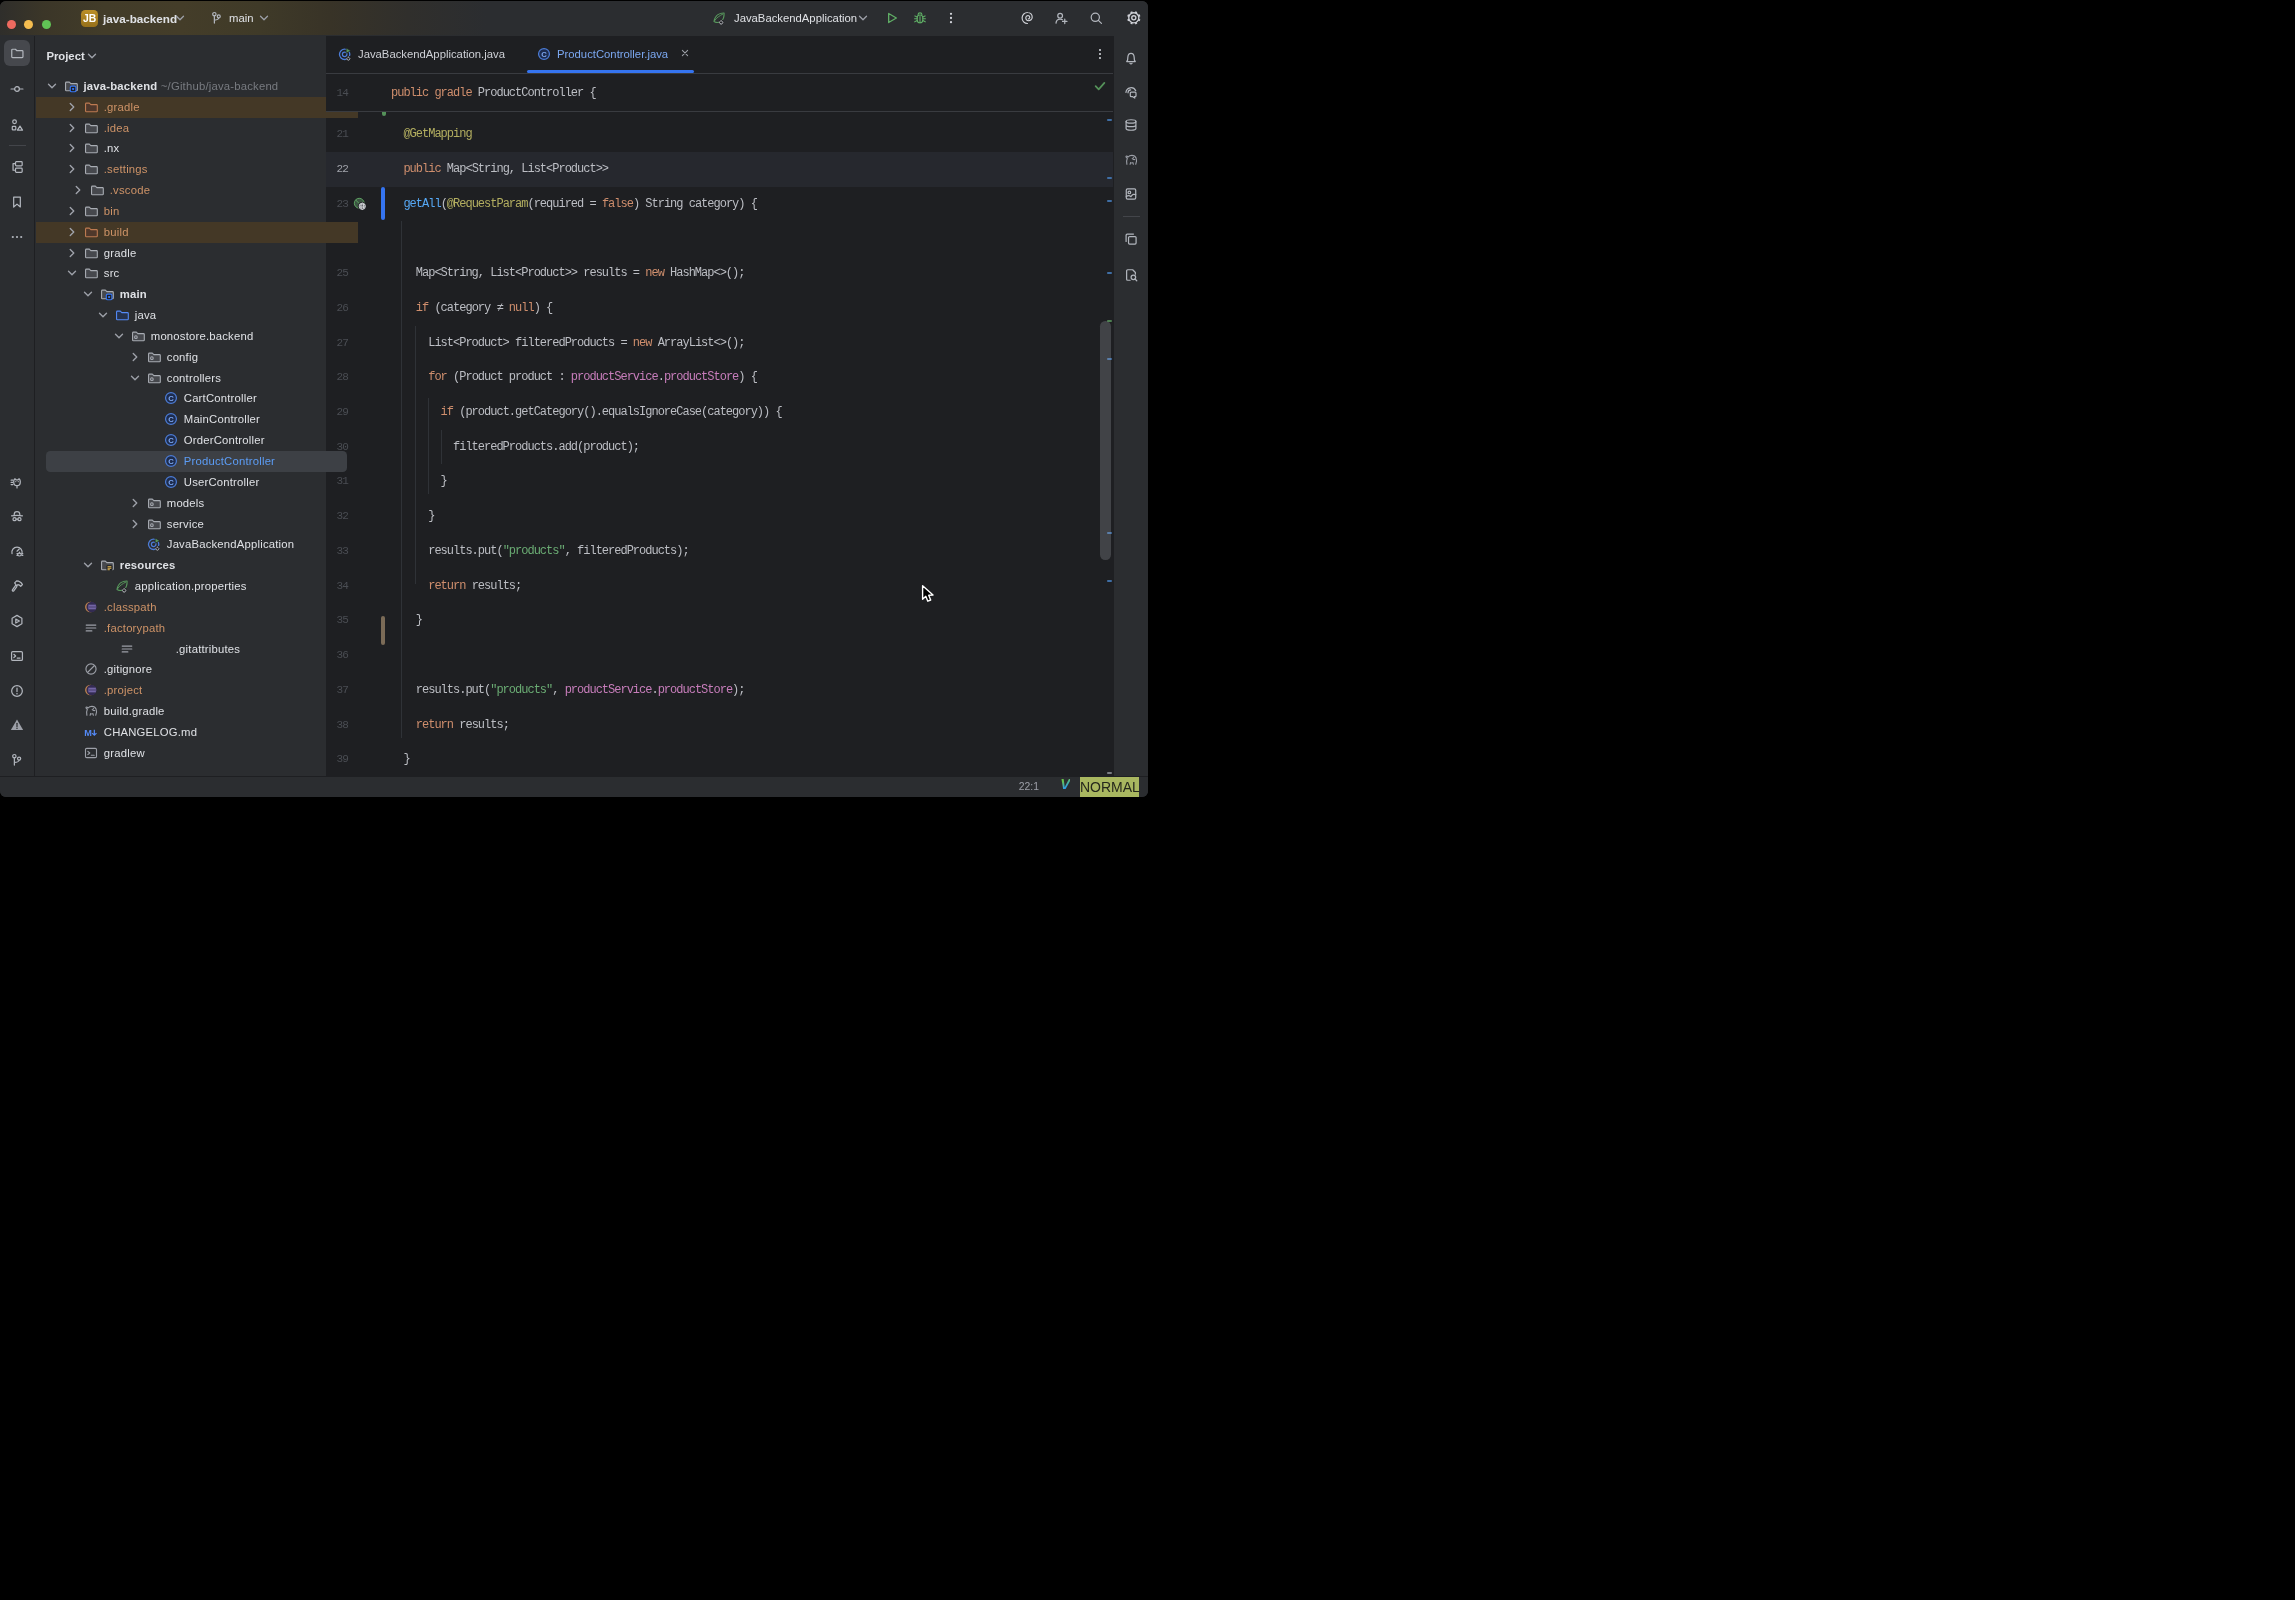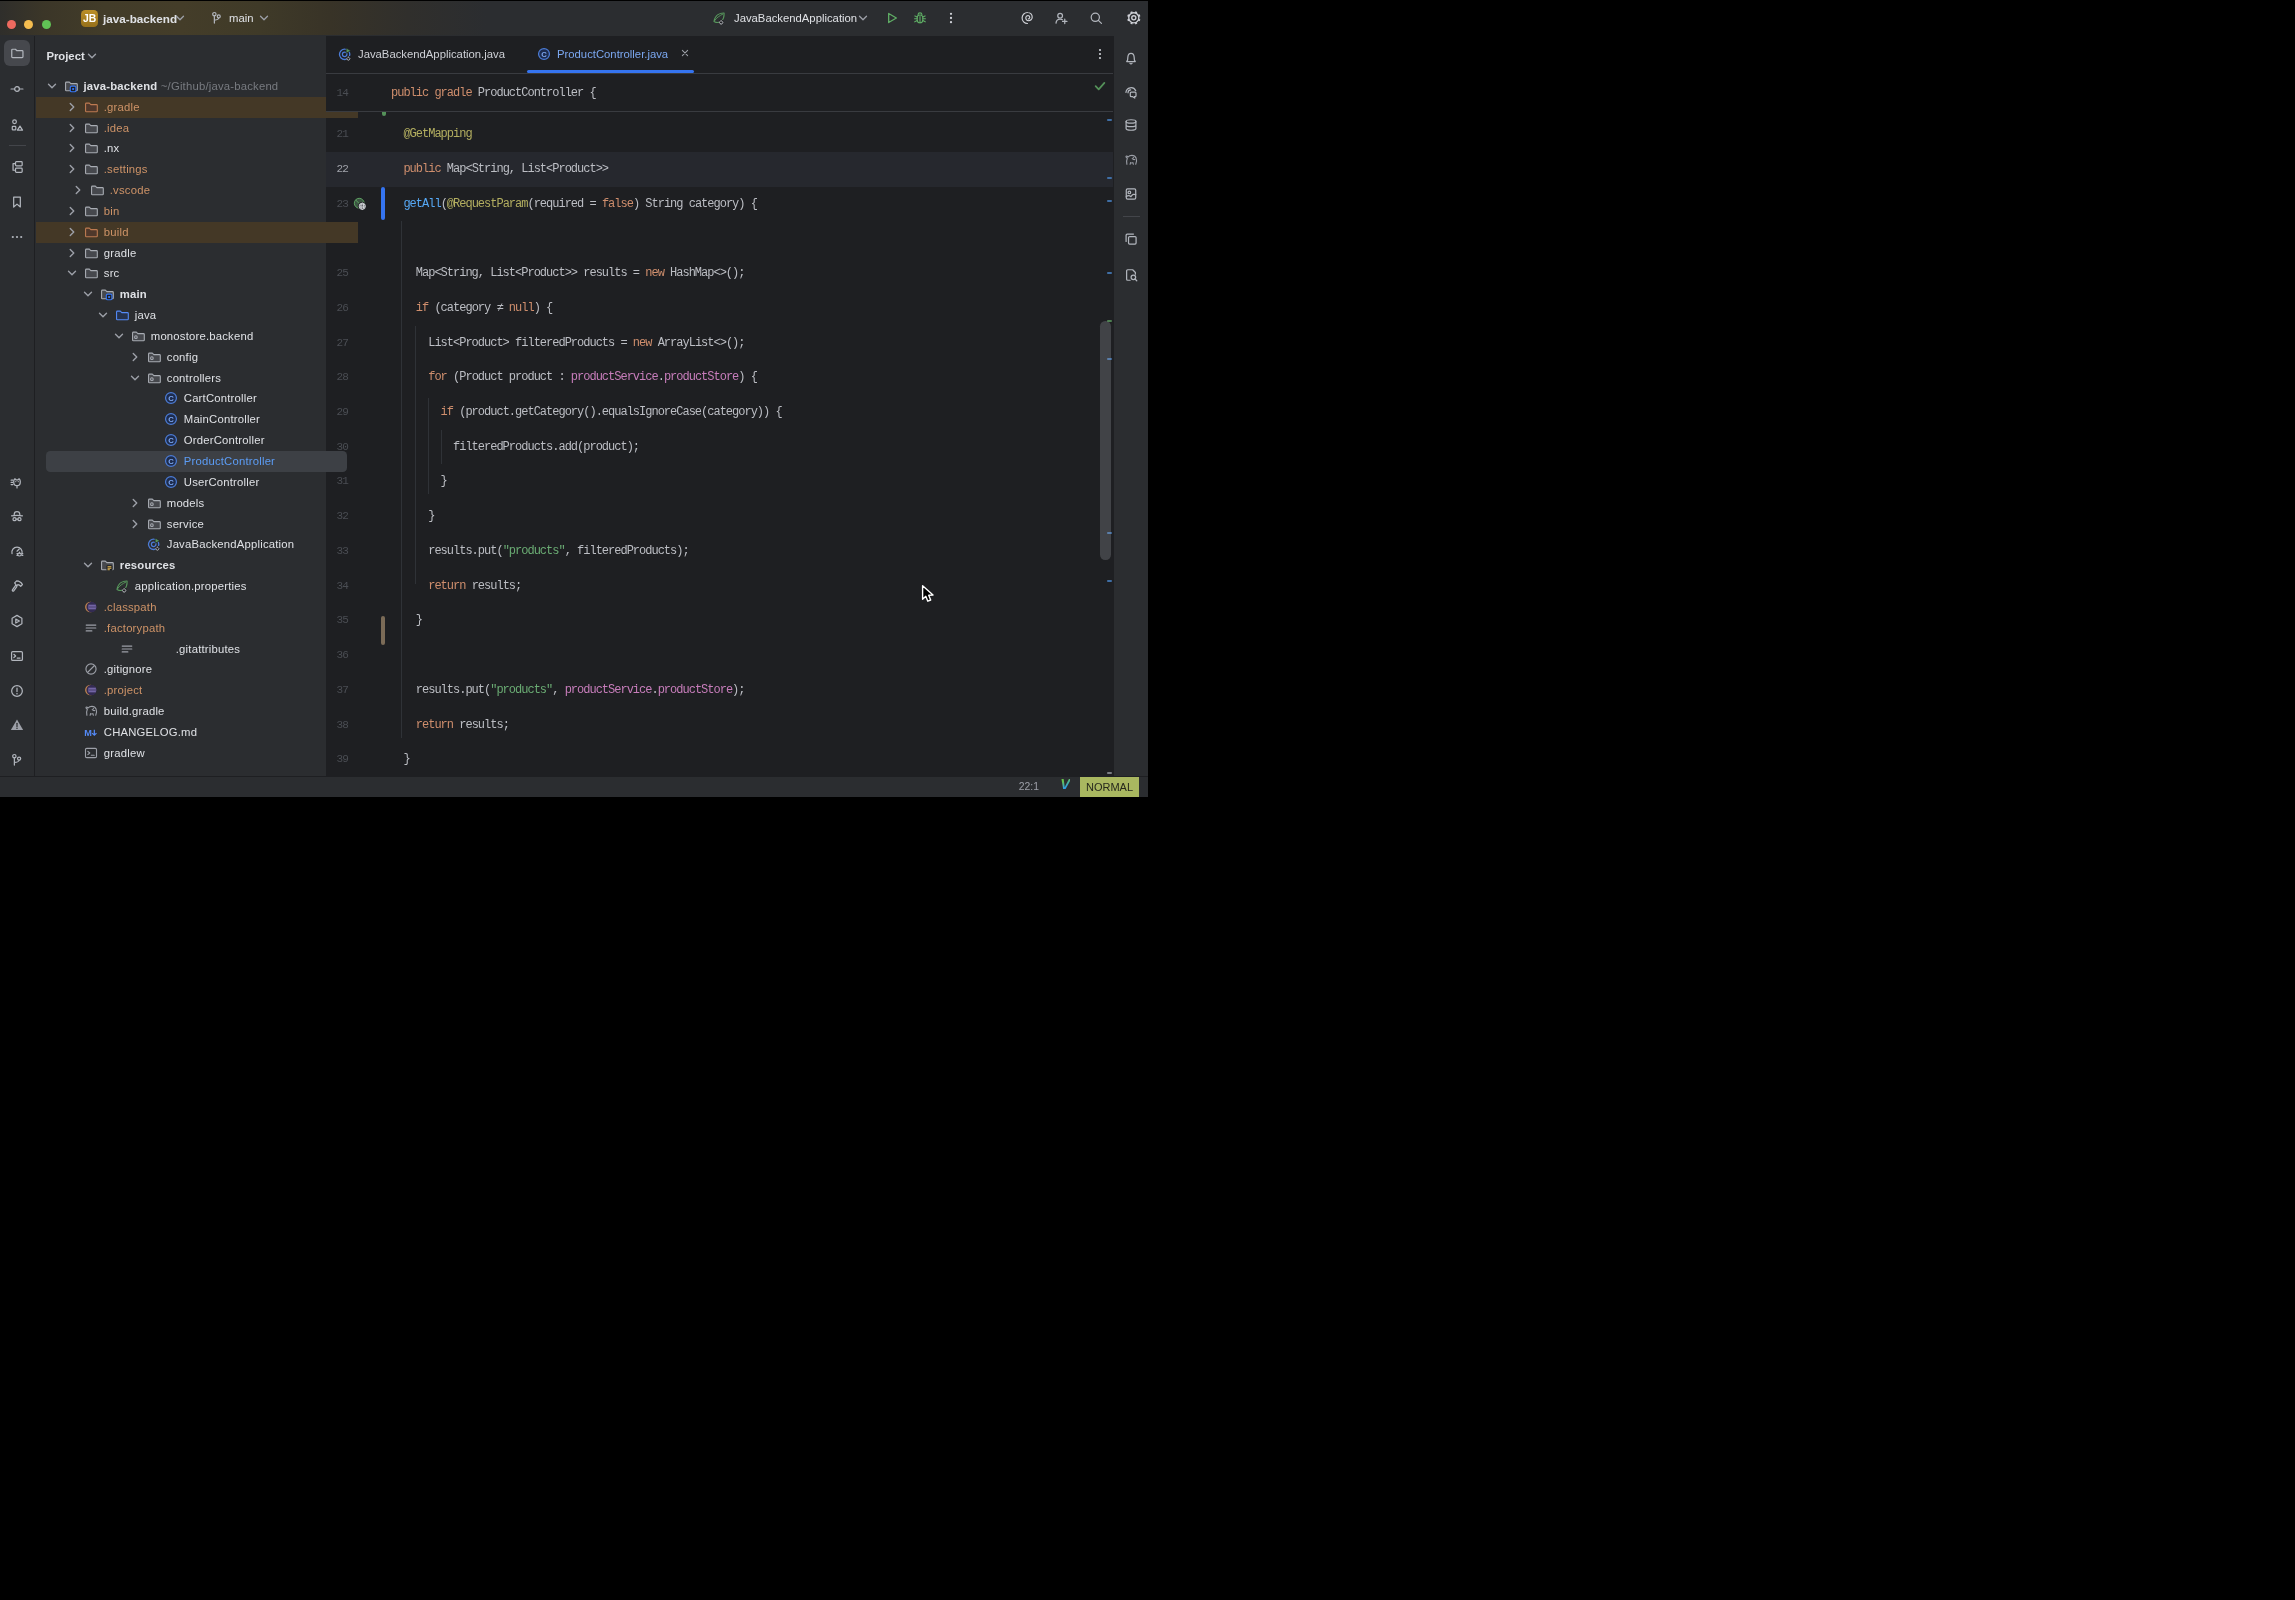--- a/index.html
+++ b/index.html
@@ -1,18 +1,18 @@
 <!DOCTYPE html>
 <html style="font-size:14px"><head><meta charset="utf-8">
 <style>
 * { margin:0; padding:0; box-sizing:border-box; }
 html,body { width:1148px; height:800px; background:#000; overflow:hidden;
   font-family:"Liberation Sans", sans-serif; -webkit-font-smoothing:antialiased; }
 #win { position:absolute; left:0; top:0.9px; width:1148px; height:796px; background:#2b2d30;
-  border-radius:0; overflow:hidden; }
+  border-radius:6px; overflow:hidden; }
 #titlebar { position:absolute; left:0; top:0; width:100%; height:34px;
   background:linear-gradient(90deg,#2f2e2b 0px,#3b3628 43px,#423c29 104px,#443d29 182px,#3f3a28 260px,#383327 330px,#302f2c 408px,#2b2d30 486px);
 }
 .tl { position:absolute; top:18.7px; width:9px; height:9px; border-radius:50%; }
 #jb { position:absolute; left:81px; top:9px; width:17.4px; height:17.4px; border-radius:4.3px;
   background:linear-gradient(180deg,#bb8f28,#96701a); color:#fff; font-size:10.4px; font-weight:bold;
   text-align:center; line-height:17.4px; }
 .tbtxt { position:absolute; top:0; height:34px; line-height:35px; color:#dfe1e5; font-size:11.3px; }
 .ticn { position:absolute; top:10px; }
 #lrail { position:absolute; left:0; top:35px; width:35px; bottom:21px; background:#2b2d30; border-right:0.9px solid #1e1f22; }
@@ -42,21 +42,21 @@
   font-family:"Liberation Mono", monospace; font-size:12px; letter-spacing:-1px; color:#bcbec4; }
 .cline i, .cline b { font-style:normal; }
 .kw { color:#cf8e6d; } .an { color:#b3ae60; } .fn { color:#56a8f5; } .fd { color:#c77dbb; } .st { color:#6aab73; }
 #caretrow { position:absolute; left:0; top:116px; width:100%; height:35px; background:#26282e; }
 .iguide { position:absolute; width:0.9px; background:#2f3237; }
 .smark { position:absolute; right:1.3px; width:4.3px; height:2.6px; border-radius:0.9px; }
 #escroll { position:absolute; right:1.7px; top:285px; width:11.3px; height:239px; background:rgba(173,177,185,0.25); border-radius:5.2px; }
 #rrail { position:absolute; right:0; top:35px; width:35px; bottom:21px; background:#2b2d30; border-left:0.9px solid #1e1f22; }
 #sbar { position:absolute; left:0; bottom:0; width:100%; height:21px; background:#2b2d30; border-top:0.9px solid #1e1f22; }
 #normal { position:absolute; right:9px; top:0; width:59px; height:20.4px; background:#a9b760; color:#26281c;
-  font-size:11px; text-align:center; line-height:20.4px; }
+  font-size:14px; text-align:center; line-height:20.4px; }
 #vim { position:absolute; right:78px; top:-0.9px; font-size:14.8px; font-weight:800; font-style:italic;
   background:linear-gradient(150deg,#66c24d 32%,#2f9ee8 68%); -webkit-background-clip:text; background-clip:text; color:transparent; }
 #pos { position:absolute; right:109px; top:0; height:20px; line-height:20px; font-size:10.4px; color:#9da0a8; }
 </style></head>
 <body>
 <div id="win">
   <div id="titlebar">
     <div class="tl" style="left:6.5px;background:#ee6a5f"></div>
     <div class="tl" style="left:24px;background:#f5bd4f"></div>
     <div class="tl" style="left:42px;background:#61c355"></div>

